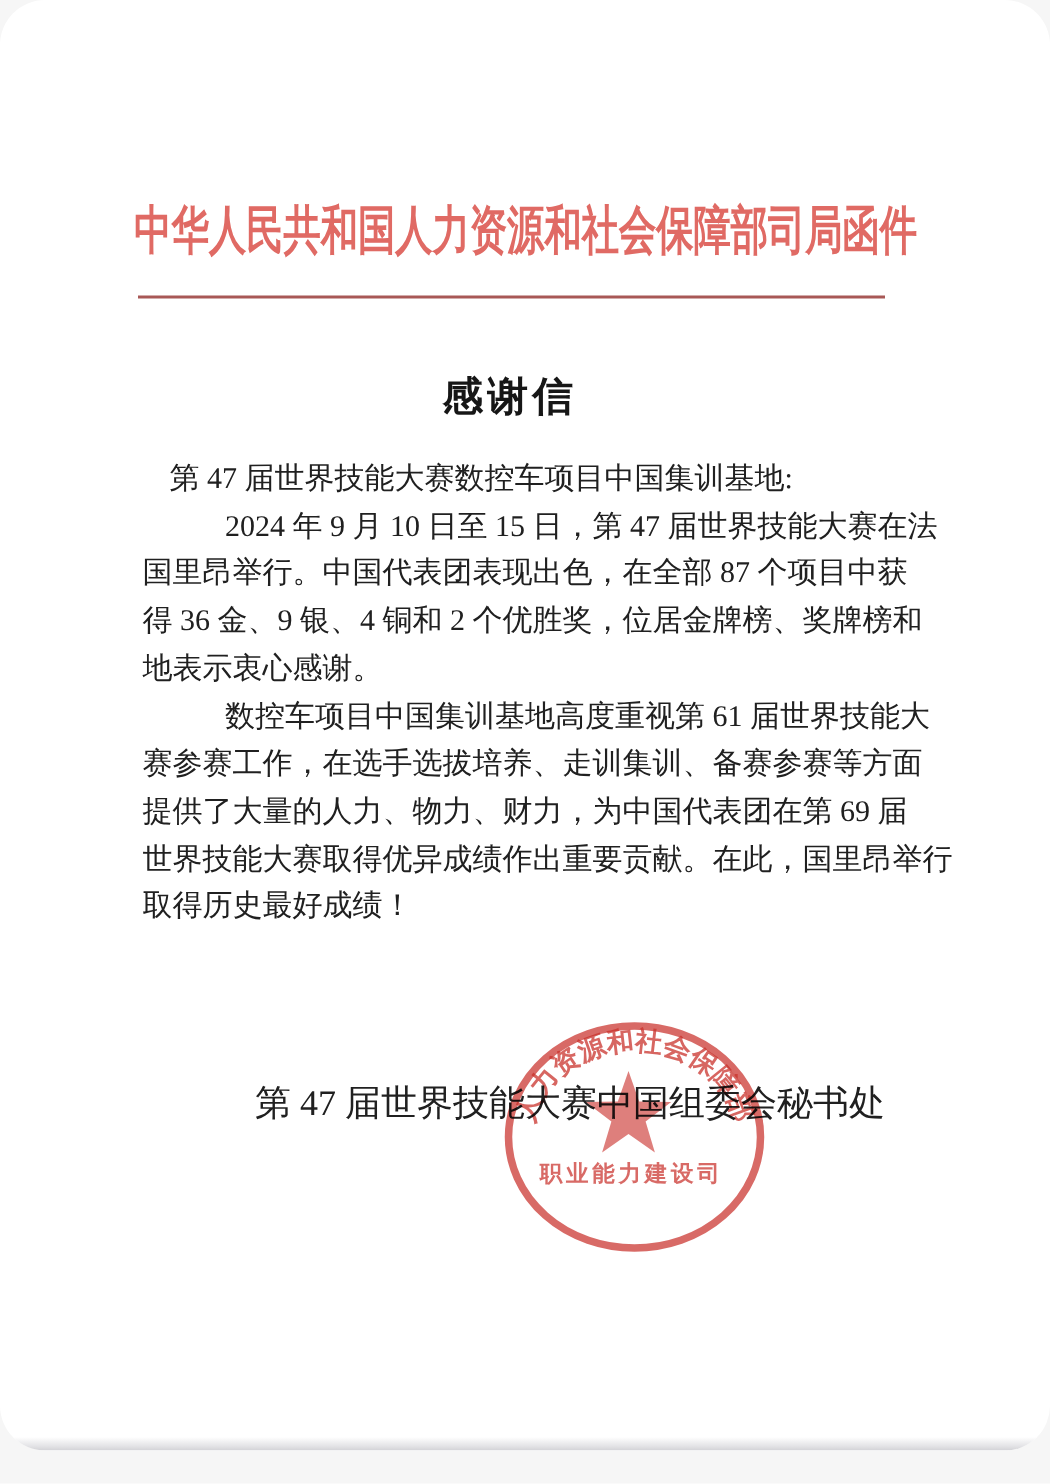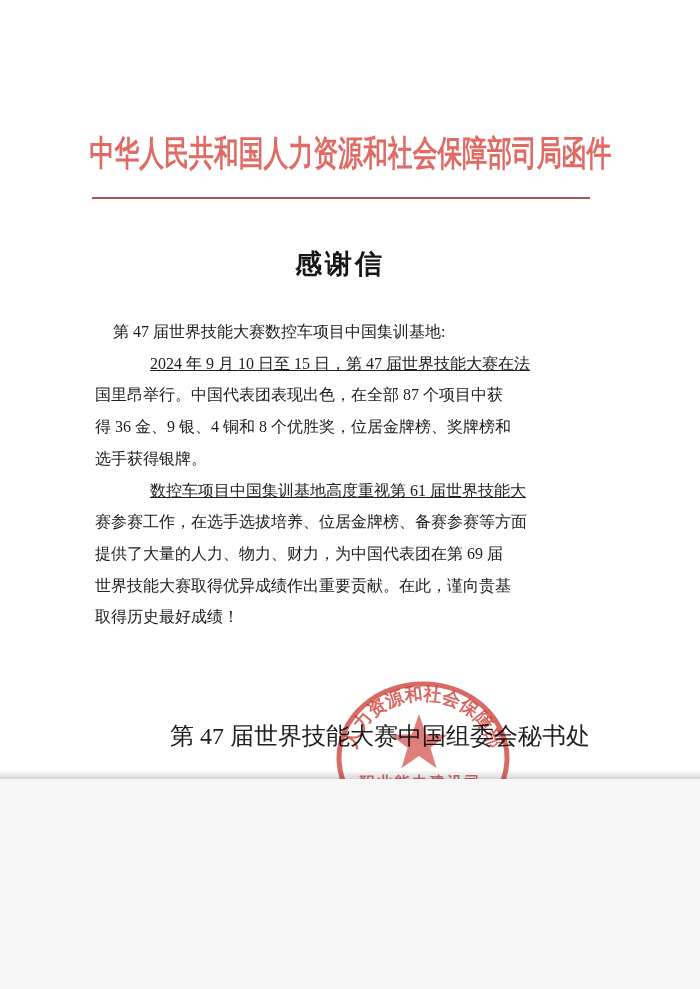--- a/index.html
+++ b/index.html
@@ -5,26 +5,27 @@
   :root{
     --header-red:#e06a64;
     --rule-red:#a85856;
     --seal-red:#c9312b;
     --ink:#242424;
     --page-bg:#ffffff;
   }
   html,body{margin:0;padding:0;background:#f6f6f6;}
   .page{
     position:relative;
-    width:700px;height:779px;
+    width:700px;height:967px;
     background:var(--page-bg);
     overflow:hidden;
     font-family:"Liberation Serif","DejaVu Serif",serif;
     color:var(--ink);
     margin:0 auto;
+    border-radius:30px;
   }
   .letterhead{
     position:absolute;top:130px;left:0;width:700px;
     display:flex;justify-content:center;
     color:var(--header-red);
   }
   .letterhead .inner{
     font-size:35px;font-weight:bold;white-space:nowrap;
     transform:scaleX(0.71);transform-origin:center;
     letter-spacing:0px;
@@ -33,26 +34,26 @@
     position:absolute;top:197px;left:92px;width:498px;height:2px;
     background:var(--rule-red);
   }
   .letter-title{
     position:absolute;top:246px;left:0;width:700px;margin:0;
     text-align:center;font-size:27px;font-weight:bold;
     letter-spacing:3px;color:#161616;
     transform:translateX(-10px);
   }
   .body-text{
-    position:absolute;top:316px;left:95px;width:510px;
-    font-size:16px;line-height:31.7px;color:#202020;
+    position:absolute;top:304px;left:95px;width:510px;
+    font-size:20px;line-height:31.7px;color:#202020;
   }
   .body-text .line{white-space:nowrap;}
   .body-text .sal{padding-left:18px;}
-  .body-text .ind{padding-left:55px;text-decoration:underline;}
+  .body-text .ind{padding-left:55px;}
   .signature{
     position:absolute;top:719px;left:95px;width:500px;
     text-align:center;font-size:24px;line-height:35px;color:#202020;
     transform:translateX(35px);
   }
   .seal{
     position:absolute;left:331px;top:677px;
     mix-blend-mode:multiply;pointer-events:none;
     z-index:5;
   }
@@ -72,26 +73,26 @@
   </div>
 
   <div class="rule"></div>
 
   <h1 class="letter-title">感谢信</h1>
 
   <div class="body-text">
     <div class="line sal">第 47 届世界技能大赛数控车项目中国集训基地:</div>
     <div class="line ind">2024 年 9 月 10 日至 15 日，第 47 届世界技能大赛在法</div>
     <div class="line">国里昂举行。中国代表团表现出色，在全部 87 个项目中获</div>
-    <div class="line">得 36 金、9 银、4 铜和 8 个优胜奖，位居金牌榜、奖牌榜和</div>
-    <div class="line">选手获得银牌。</div>
+    <div class="line">得 36 金、9 银、4 铜和 2 个优胜奖，位居金牌榜、奖牌榜和</div>
+    <div class="line">地表示衷心感谢。</div>
     <div class="line ind">数控车项目中国集训基地高度重视第 61 届世界技能大</div>
-    <div class="line">赛参赛工作，在选手选拔培养、位居金牌榜、备赛参赛等方面</div>
+    <div class="line">赛参赛工作，在选手选拔培养、走训集训、备赛参赛等方面</div>
     <div class="line">提供了大量的人力、物力、财力，为中国代表团在第 69 届</div>
-    <div class="line">世界技能大赛取得优异成绩作出重要贡献。在此，谨向贵基</div>
+    <div class="line">世界技能大赛取得优异成绩作出重要贡献。在此，国里昂举行</div>
     <div class="line">取得历史最好成绩！</div>
   </div>
 
   <div class="signature">
     <div class="sig-line">第 47 届世界技能大赛中国组委会秘书处</div>
   </div>
 
   <svg class="seal" width="185" height="165" viewBox="0 0 185 165">
     <ellipse cx="92" cy="81" rx="84" ry="74" fill="none" stroke="#c9312b" stroke-width="5" opacity="0.72"></ellipse>
     <polygon points="88,37 95.1,57.3 116.5,57.7 99.4,70.7 105.6,91.3 88,79 70.4,91.3 76.6,70.7 59.5,57.7 80.9,57.3" fill="#c9312b" opacity="0.62"></polygon>

